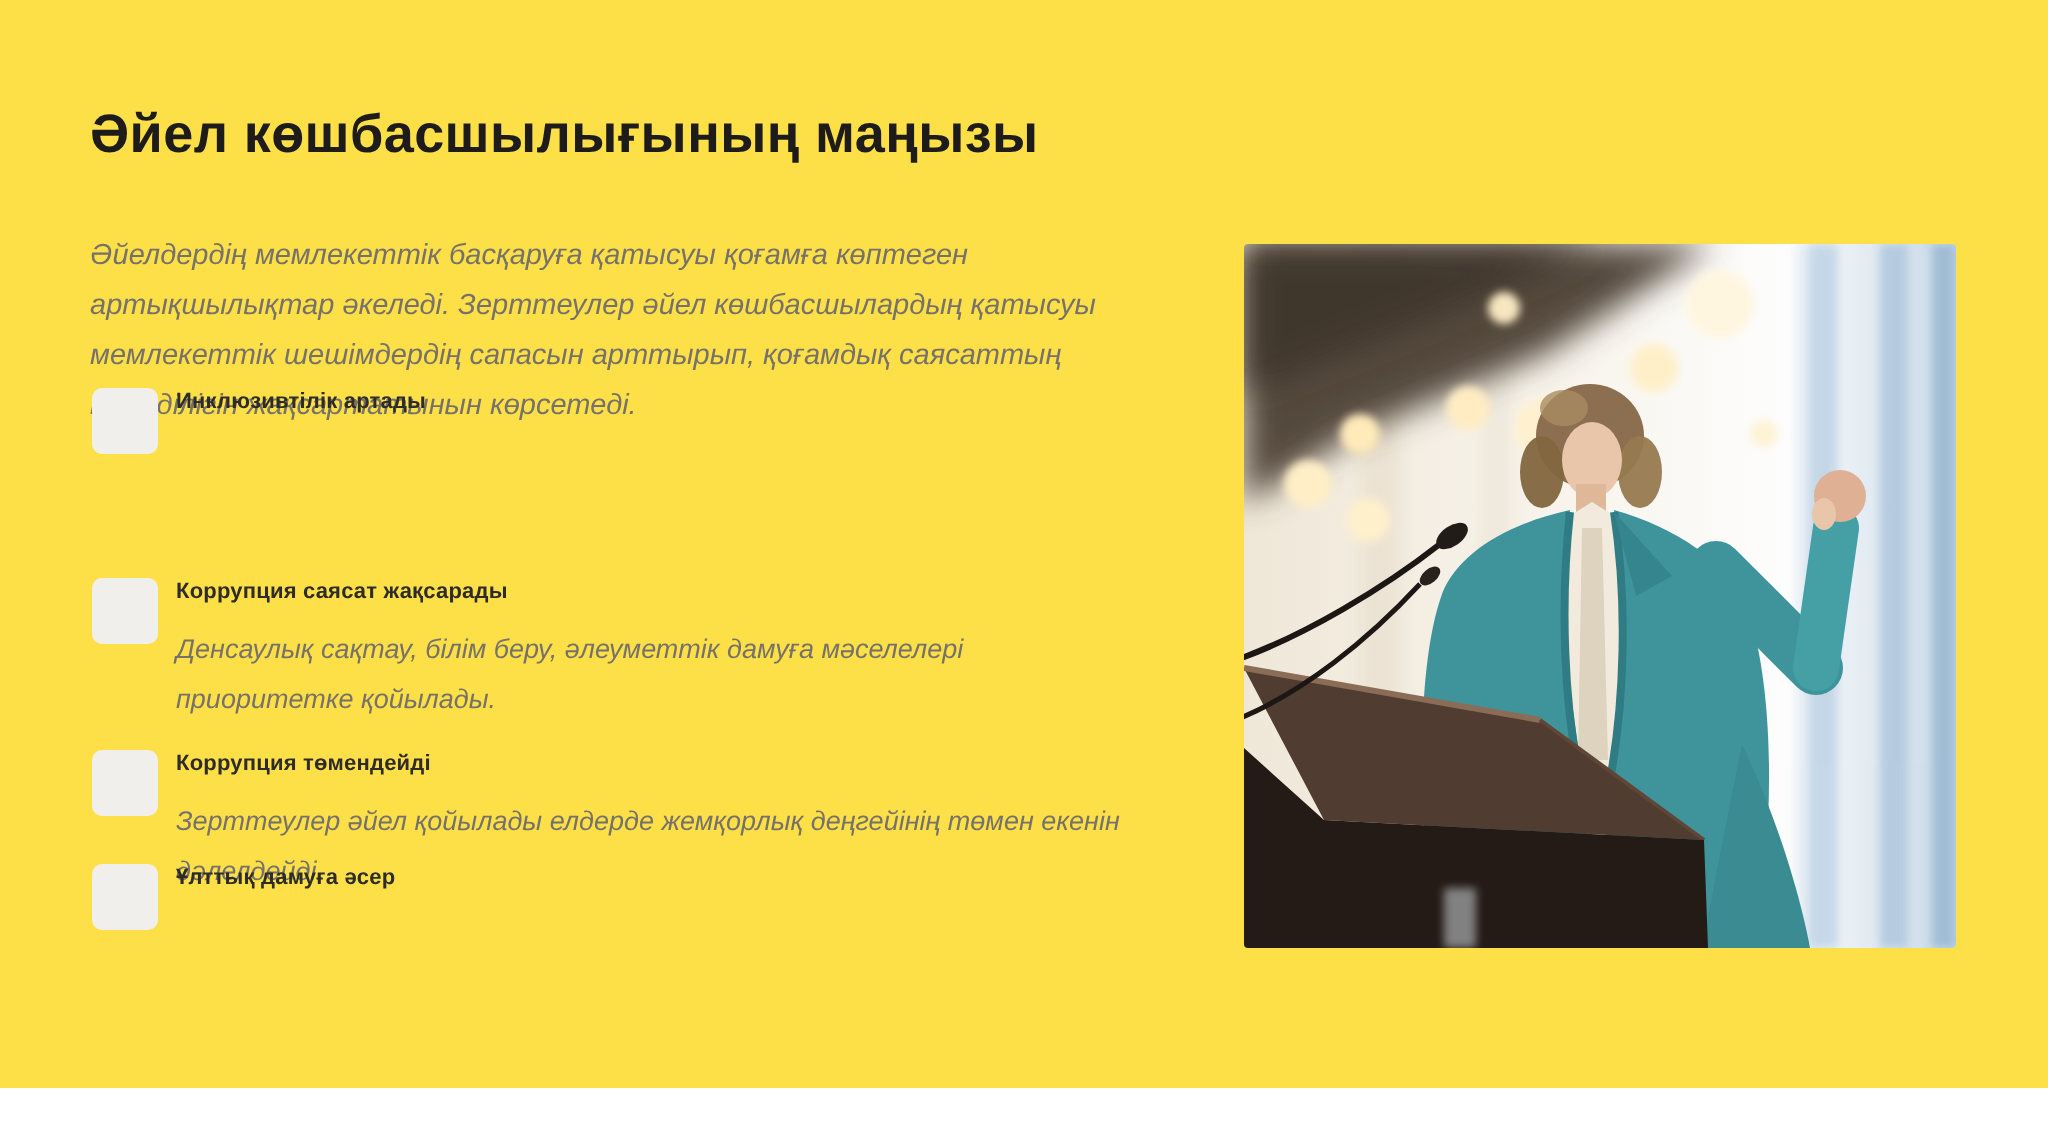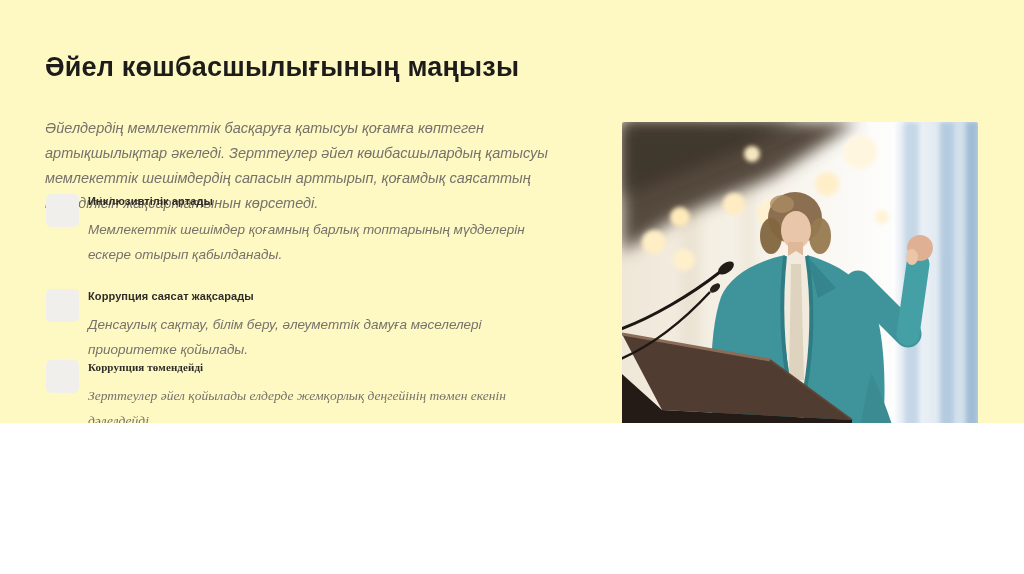--- a/index.html
+++ b/index.html
@@ -2,22 +2,22 @@
 <html><head>
 <meta charset="utf-8">
 <style>
   * { margin: 0; padding: 0; box-sizing: border-box; }
   html, body { width: 1024px; height: 574px; background: #ffffff; }
   body { font-family: "Liberation Sans", sans-serif; }
 
   .slide {
     position: relative;
     width: 1024px;
-    height: 423px;
-    background: #fef9c3;
+    height: 544px;
+    background: #fde047;
     overflow: hidden;
   }
 
   .slide-title {
     position: absolute;
     left: 45px;
     top: 52px;
     font-size: 27px;
     font-weight: 700;
     letter-spacing: 0.2px;
@@ -36,21 +36,21 @@
   }
 
   .section {
     position: absolute;
     left: 46px;
     display: flex;
     align-items: flex-start;
   }
   .section-1 { top: 194px; }
   .section-2 { top: 289px; }
-  .section-3 { top: 360px; font-family: Liberation Serif, serif; }
+  .section-3 { top: 375px; }
   .section-4 { top: 432px; }
 
   .bullet {
     width: 33px;
     height: 33px;
     border-radius: 5px;
     background: #f1efec;
     flex: 0 0 33px;
   }
 
@@ -89,21 +89,20 @@
 <div class="slide">
 
   <h1 class="slide-title">Әйел көшбасшылығының маңызы</h1>
 
   <p class="intro">Әйелдердің мемлекеттік басқаруға қатысуы қоғамға көптеген артықшылықтар әкеледі. Зерттеулер әйел көшбасшылардың қатысуы мемлекеттік шешімдердің сапасын арттырып, қоғамдық саясаттың тиімділігін жақсартатынын көрсетеді.</p>
 
   <div class="section section-1">
     <div class="bullet"></div>
     <div class="section-text">
       <div class="section-heading">Инклюзивтілік артады</div>
-      <div class="section-body">Мемлекеттік шешімдер қоғамның барлық топтарының мүдделерін ескере отырып қабылданады.</div>
     </div>
   </div>
 
   <div class="section section-2">
     <div class="bullet"></div>
     <div class="section-text">
       <div class="section-heading">Коррупция саясат жақсарады</div>
       <div class="section-body">Денсаулық сақтау, білім беру, әлеуметтік дамуға мәселелері приоритетке қойылады.</div>
     </div>
   </div>

